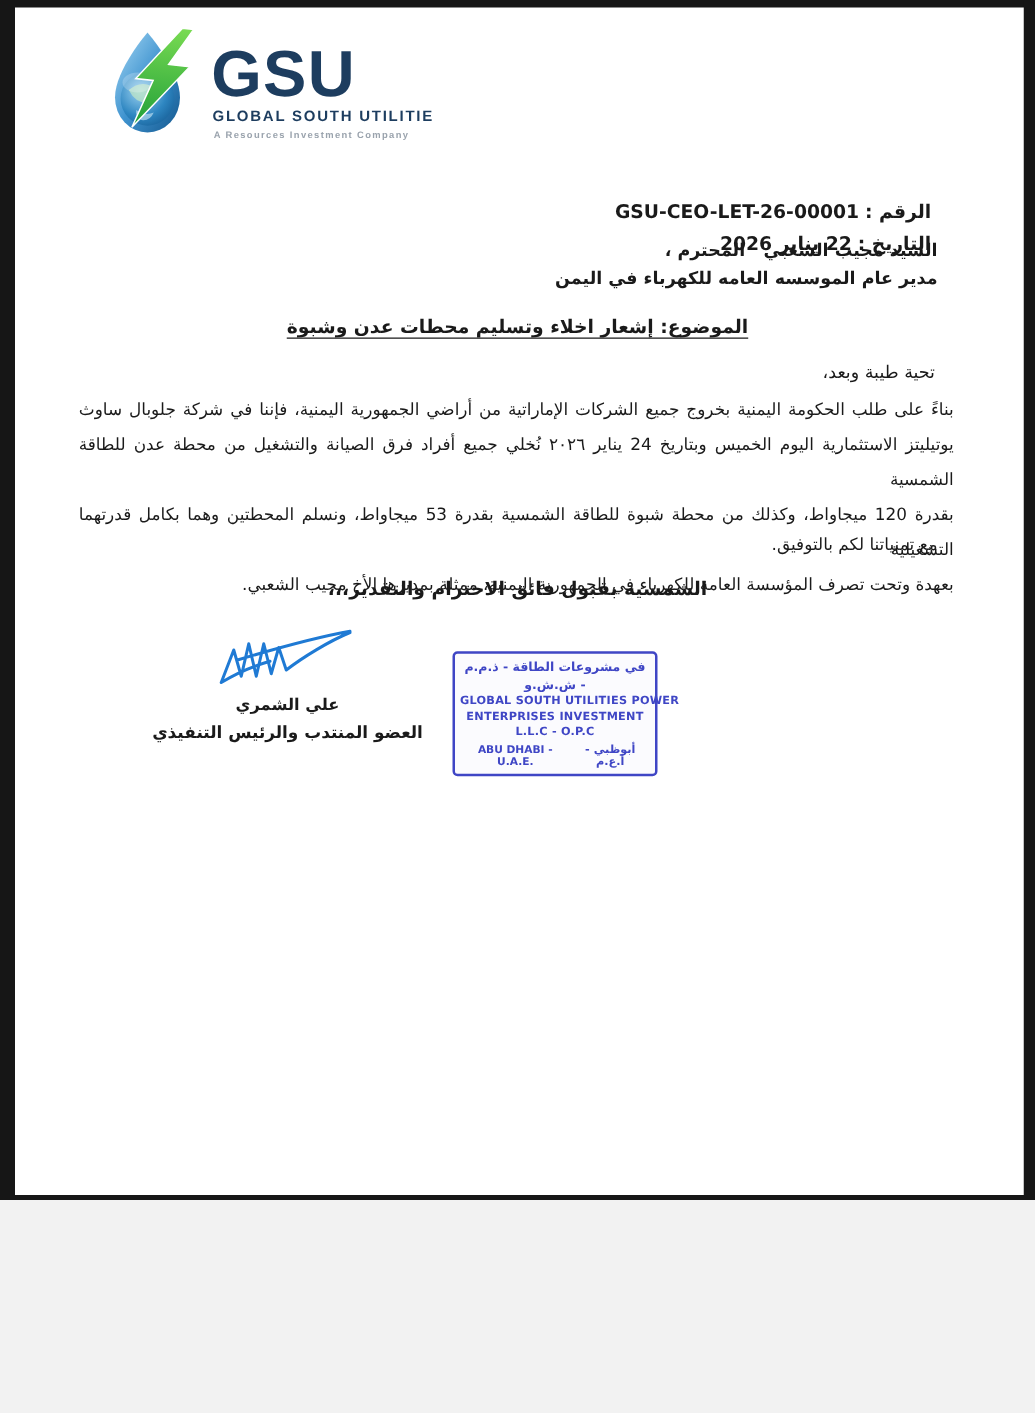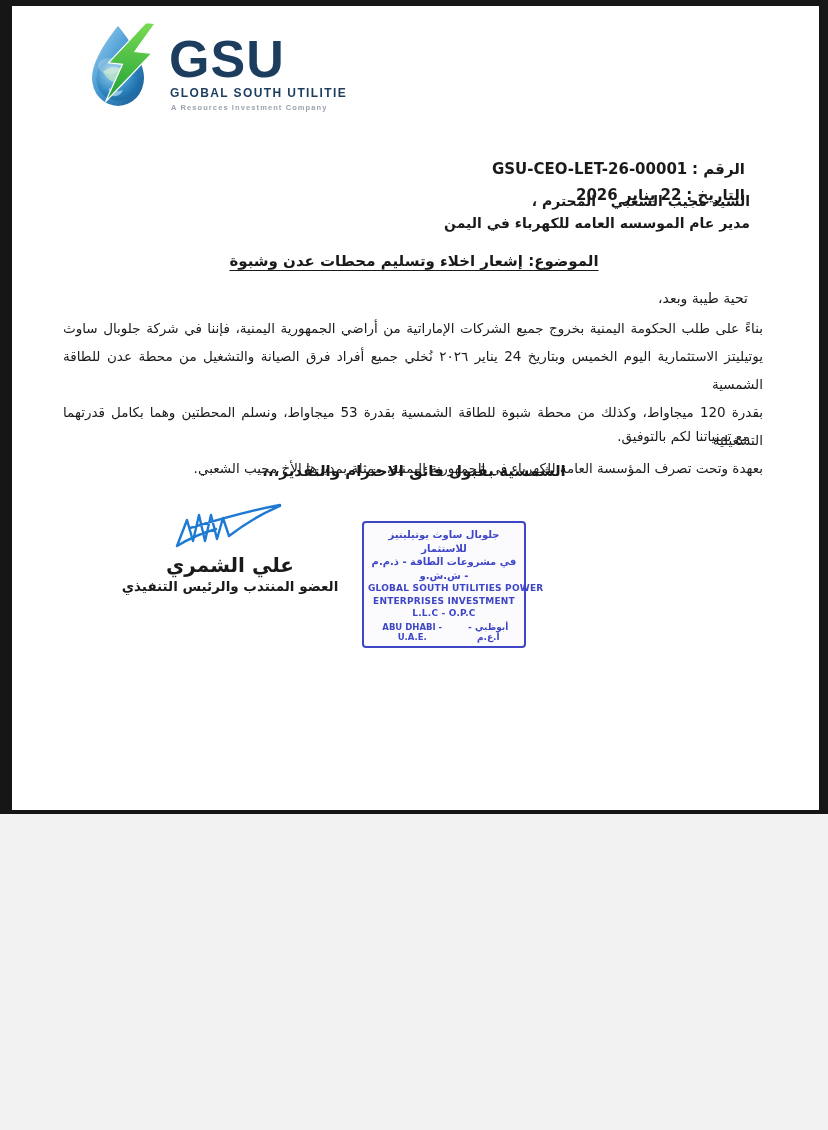--- a/index.html
+++ b/index.html
@@ -1,17 +1,17 @@
 <!DOCTYPE html>
 <html lang="ar"><head>
 <meta charset="utf-8">
 <style>
   html,body{margin:0;padding:0;background:#f2f2f2;}
   .page{
-    position:relative;width:828px;height:814px;background:#ffffff;
+    position:relative;width:828px;height:960px;background:#ffffff;
     font-family:"DejaVu Sans",sans-serif;color:#1a1a1a;overflow:hidden;margin:0 auto;
   }
   
   .edge{position:absolute;background:#161616;z-index:5;}
   .edge-top{top:0;left:0;width:828px;height:6px;}
   .edge-left{top:0;left:0;width:12px;height:1130px;}
   .edge-right{top:0;right:0;width:9px;height:1130px;}
   .edge-bottom{bottom:0;left:0;width:828px;height:4px;}
 
   .logo{position:absolute;left:85px;top:20px;}
@@ -35,21 +35,21 @@
   .body-line.last{text-align:right;text-align-last:right;}
 
   .wish{position:absolute;right:78px;top:428px;direction:rtl;font-size:13.5px;}
 
   .salutation{position:absolute;left:0;right:0;top:462px;text-align:center;direction:rtl;
     font-weight:bold;font-size:15px;}
 
   .signature{position:absolute;left:168px;top:498px;}
 
   .signatory{position:absolute;left:110px;top:554px;width:240px;text-align:center;direction:rtl;}
-  .signatory .name{font-weight:bold;font-size:20px;line-height:22px;}
+  .signatory .name{font-weight:bold;font-size:13px;line-height:22px;}
   .signatory .title{font-weight:bold;font-size:13.5px;line-height:20px;}
 
   .stamp{position:absolute;left:362px;top:521px;width:164px;border:2px solid #3f46c5;
     border-radius:4px;color:#3f46c5;text-align:center;padding:5px 4px 4px;box-sizing:border-box;
     background:rgba(63,70,197,0.02);}
   .stamp .ar{direction:rtl;font-weight:bold;font-size:10px;line-height:13.5px;}
   .stamp .en{font-weight:bold;font-size:9px;line-height:12.5px;letter-spacing:0.2px;white-space:nowrap;}
   .stamp .city{display:flex;justify-content:space-between;align-items:center;margin-top:2px;
     font-weight:bold;font-size:8.5px;}
   .stamp .city .ar-city{direction:rtl;font-size:9px;}
@@ -135,21 +135,20 @@
                M22,30 C52,21 84,12 112,7" fill="none" stroke="#1f7ad4" stroke-width="2.4" stroke-linecap="round" stroke-linejoin="round"></path>
     </svg>
   </div>
 
   <div class="signatory">
     <div class="name">علي الشمري</div>
     <div class="title">العضو المنتدب والرئيس التنفيذي</div>
   </div>
 
   <div class="stamp">
-    <div class="ar">جلوبال ساوث يوتيليتيز للاستثمار</div>
     <div class="ar">في مشروعات الطاقة - ذ.م.م - ش.ش.و</div>
     <div class="en">GLOBAL SOUTH UTILITIES POWER</div>
     <div class="en">ENTERPRISES INVESTMENT</div>
     <div class="en">L.L.C - O.P.C</div>
     <div class="city">
       <span>ABU DHABI - U.A.E.</span>
       <span class="ar-city">أبوظبي - أ.ع.م</span>
     </div>
   </div>
 

